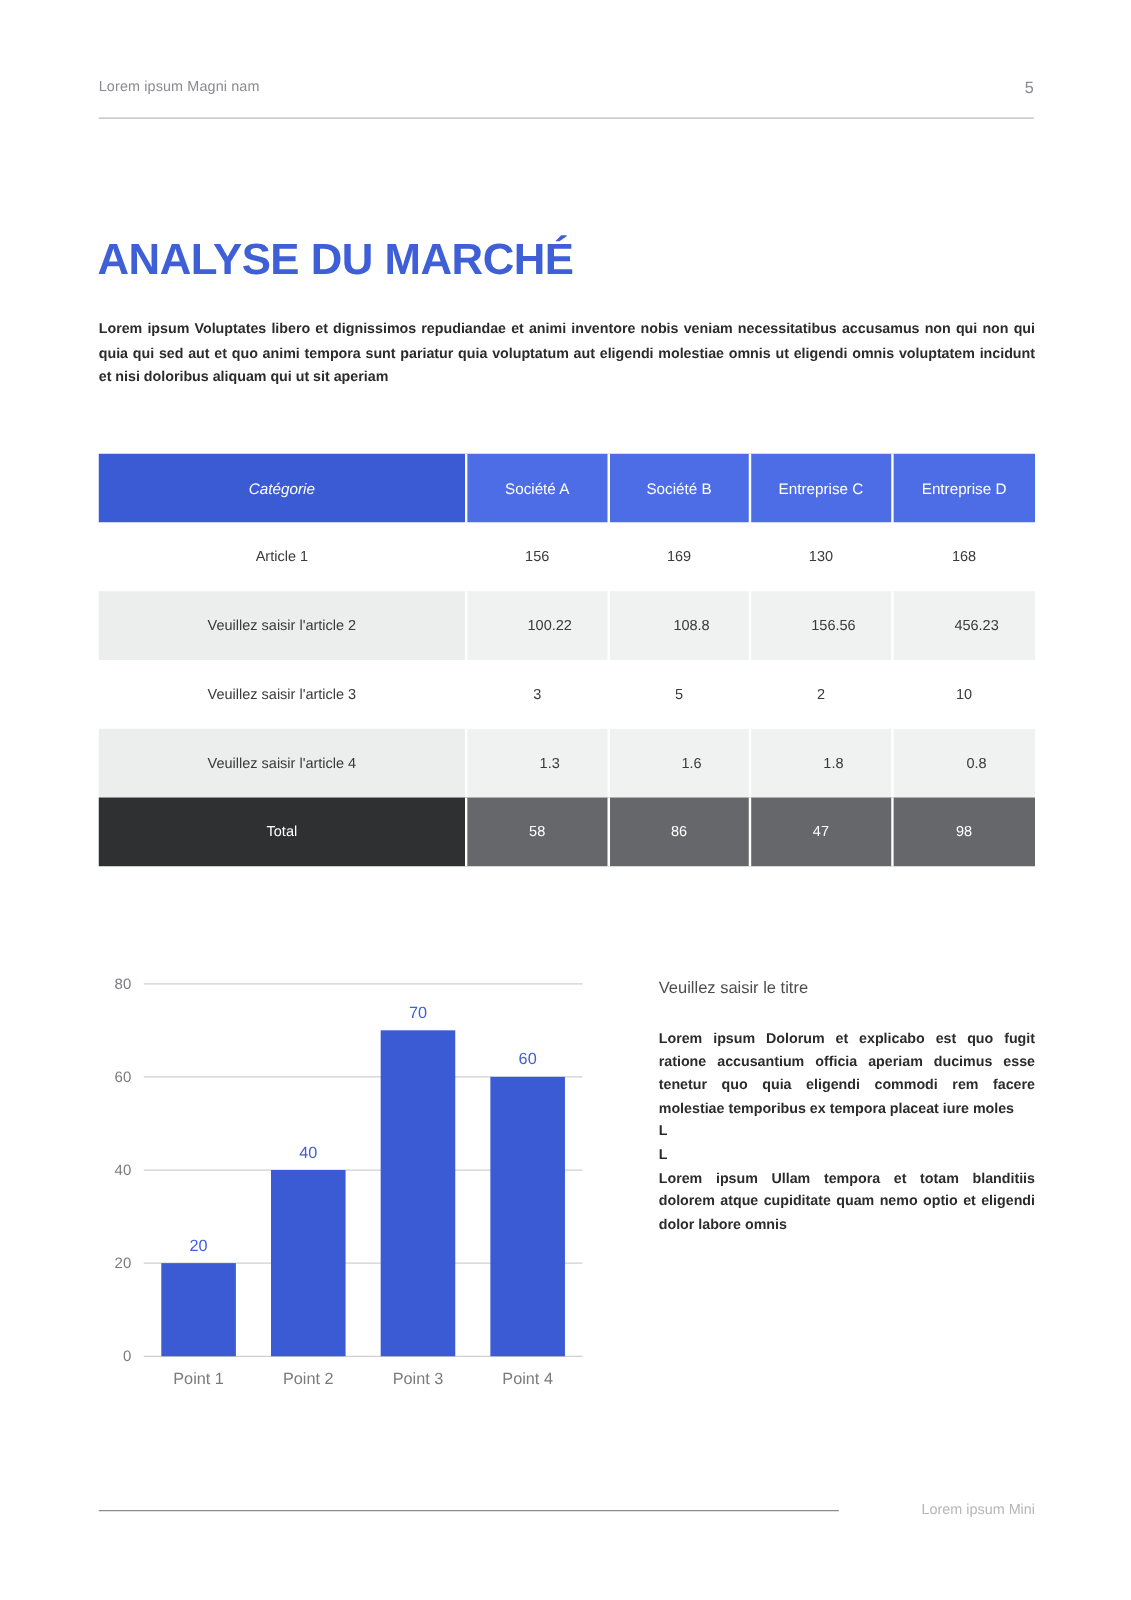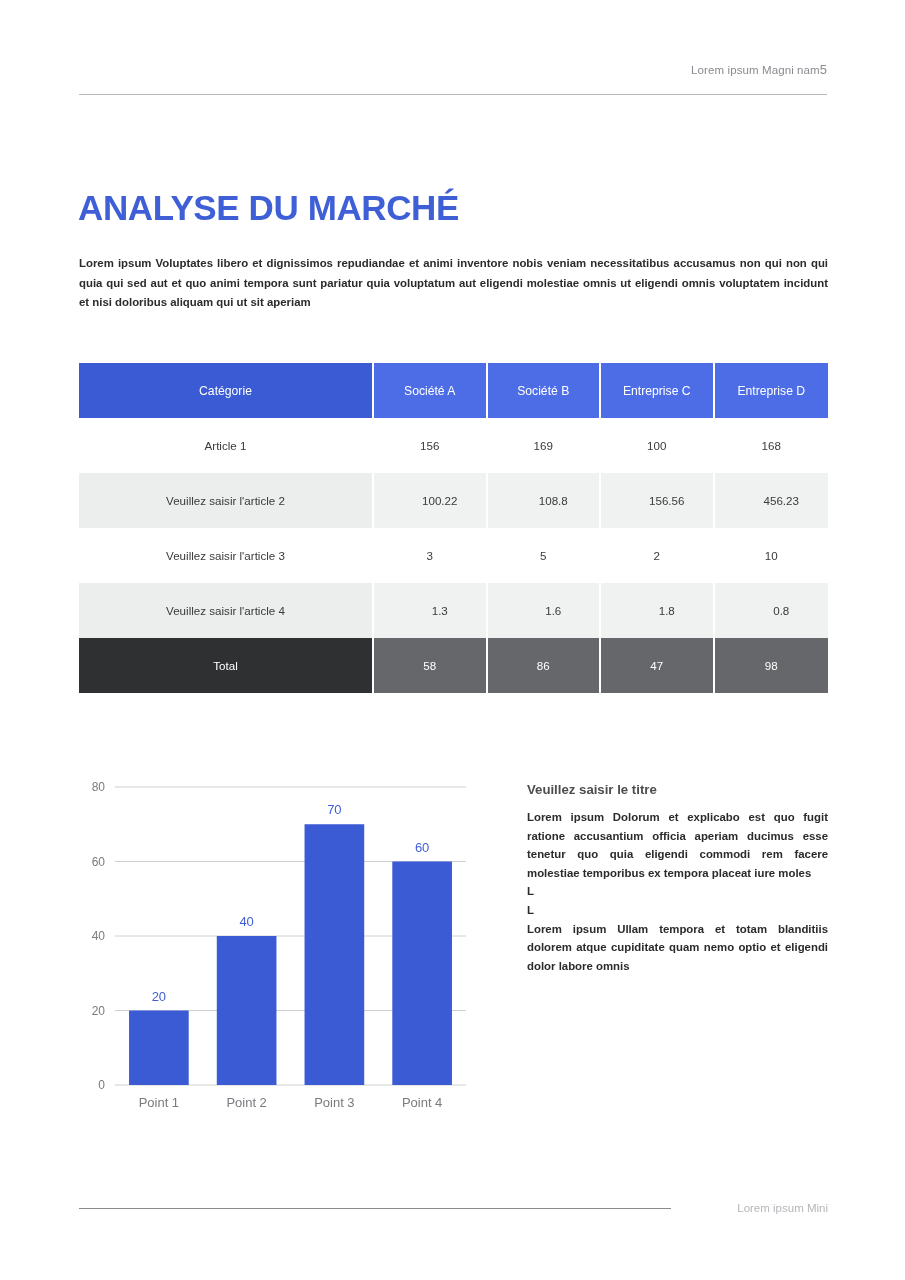--- a/index.html
+++ b/index.html
@@ -27,21 +27,21 @@
   
   .page-header {
     position: absolute;
     left: 79px;
     top: 62px;
     width: 748px;
     height: 32px;
     border-bottom: 1px solid #b9b9bd;
     display: flex;
     align-items: flex-start;
-    justify-content: flex-end;
+    justify-content: space-between;
   }
   .page-header .hdr-title {
     font-size: 11.5px;
     color: #8a8a90;
     letter-spacing: 0.1px;
     line-height: 16px;
   }
   .page-header .hdr-page {
     font-size: 13px;
     color: #8a8a90;
@@ -98,20 +98,21 @@
     padding: 0 4px;
     box-sizing: border-box;
   }
 
   
   .dtable thead th.h-cat {
     background: #3b5bd4;
     color: #ffffff;
     font-size: 12.2px;
     border-right: 2px solid #ffffff;
+    font-style: italic;
   }
   .dtable thead th.h-val {
     background: #4d6de6;
     color: #ffffff;
     font-size: 12.2px;
     border-right: 2px solid #ffffff;
   }
   .dtable thead th.h-val.last { border-right: none; }
 
   
@@ -148,23 +149,23 @@
   
   .side-col {
     position: absolute;
     left: 527px;
     top: 780px;
     width: 301px;
   }
   .side-title {
     font-size: 13.2px;
     color: #4d4d4d;
-    font-weight: bold;
+    font-weight: normal;
     line-height: 20px;
-    margin: 0 0 8px 0;
+    margin: 0 0 22px 0;
   }
   .side-para {
     font-size: 11.4px;
     font-weight: bold;
     color: #2b2b2b;
     line-height: 18.6px;
     text-align: justify;
     margin: 0;
   }
   .side-sep {
@@ -230,21 +231,21 @@
           <th class="h-val">Société B</th>
           <th class="h-val">Entreprise C</th>
           <th class="h-val last">Entreprise D</th>
         </tr>
       </thead>
       <tbody>
         <tr>
           <td class="cat">Article 1</td>
           <td class="val">156</td>
           <td class="val">169</td>
-          <td class="val">100</td>
+          <td class="val">130</td>
           <td class="val last">168</td>
         </tr>
         <tr class="alt">
           <td class="cat">Veuillez saisir l'article 2</td>
           <td class="val">100.22</td>
           <td class="val">108.8</td>
           <td class="val">156.56</td>
           <td class="val last">456.23</td>
         </tr>
         <tr>

